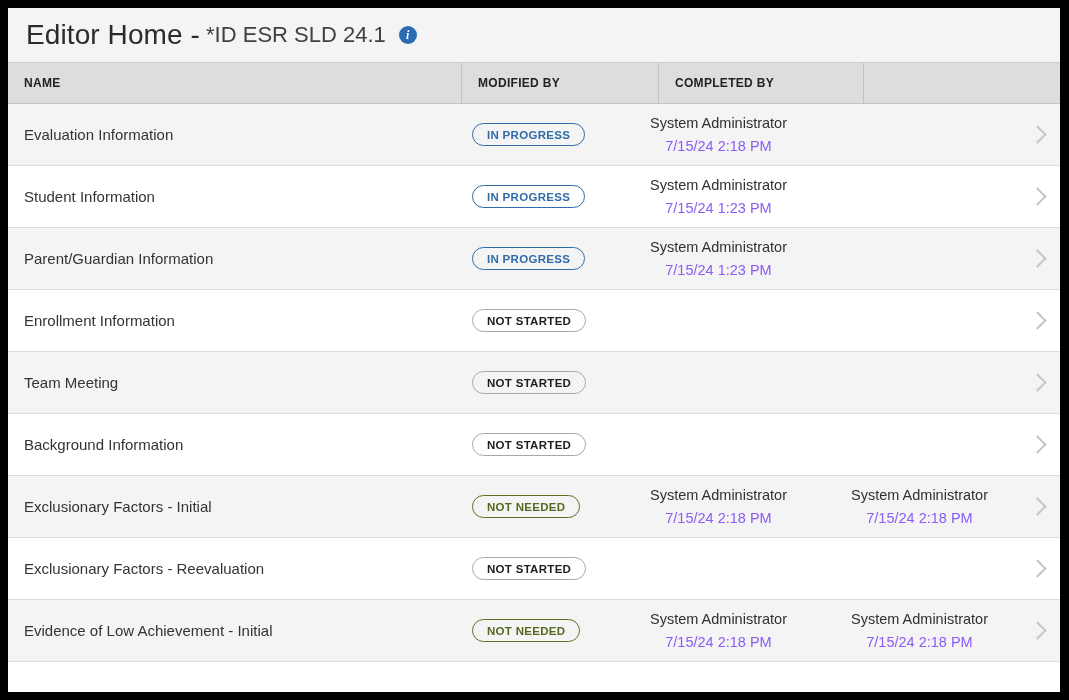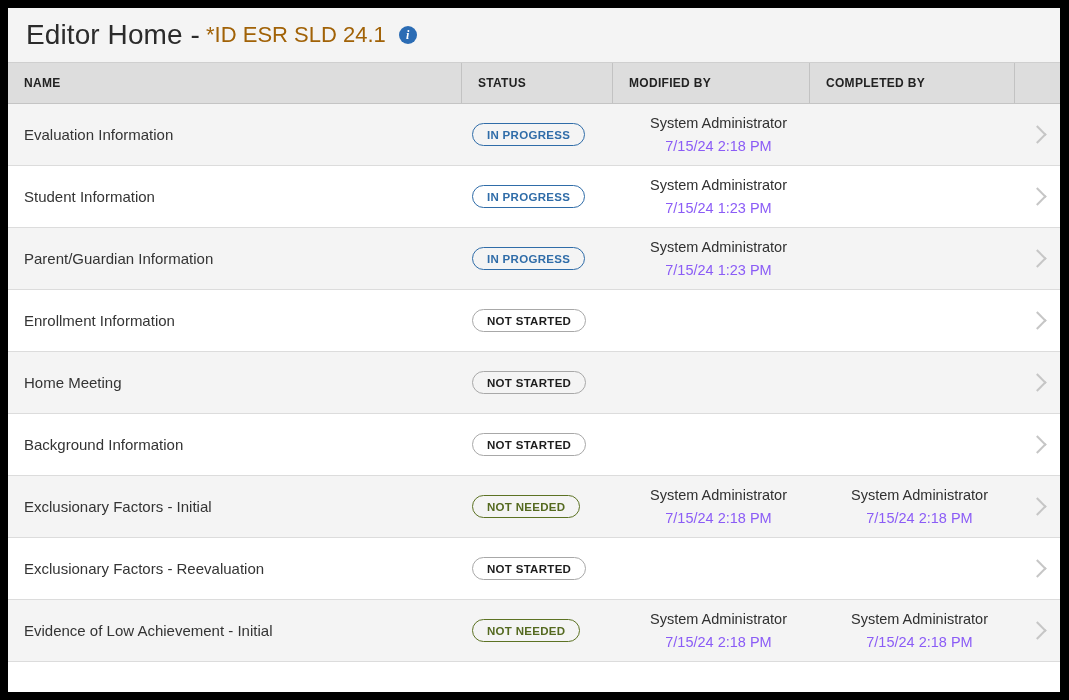--- a/index.html
+++ b/index.html
@@ -44,21 +44,21 @@
   }
   .title-text {
     font-size: 28px;
     color: #2b2b2b;
     font-weight: 400;
     letter-spacing: 0.1px;
     white-space: nowrap;
   }
   .title-sub {
     font-size: 22px;
-    color: #a16207;
+    color: #404040;
     font-weight: 400;
     margin-left: 6px;
     white-space: nowrap;
   }
   .info-icon {
     margin-left: 13px;
     width: 18px;
     height: 18px;
     border-radius: 50%;
     background: #2b6cb4;
@@ -206,21 +206,20 @@
     <div class="title-bar">
       <span class="title-text">Editor Home - </span>
         <span class="title-sub">*ID ESR SLD 24.1</span>
       <span class="info-icon">i</span>
     </div>
 
     <div class="grid">
 
       <div class="grid-header">
         <div class="cell col-name">NAME</div>
-        <div class="cell col-status">STATUS</div>
         <div class="cell col-modified">MODIFIED BY</div>
         <div class="cell col-completed">COMPLETED BY</div>
         <div class="cell col-chevron"></div>
       </div>
 
       <div id="rows-container">
           <div class="grid-row alt">
             <div class="cell col-name name-cell">Evaluation Information</div>
             <div class="cell col-status status-cell">
               <span class="badge in-progress">IN PROGRESS</span>
@@ -267,21 +266,21 @@
             <div class="cell col-status status-cell">
               <span class="badge not-started">NOT STARTED</span>
             </div>
             <div class="cell col-modified user-cell"></div>
             <div class="cell col-completed user-cell"></div>
             <div class="cell col-chevron chevron-cell">
               <span class="chevron"></span>
             </div>
           </div>
           <div class="grid-row alt">
-            <div class="cell col-name name-cell">Home Meeting</div>
+            <div class="cell col-name name-cell">Team Meeting</div>
             <div class="cell col-status status-cell">
               <span class="badge not-started">NOT STARTED</span>
             </div>
             <div class="cell col-modified user-cell"></div>
             <div class="cell col-completed user-cell"></div>
             <div class="cell col-chevron chevron-cell">
               <span class="chevron"></span>
             </div>
           </div>
           <div class="grid-row">

